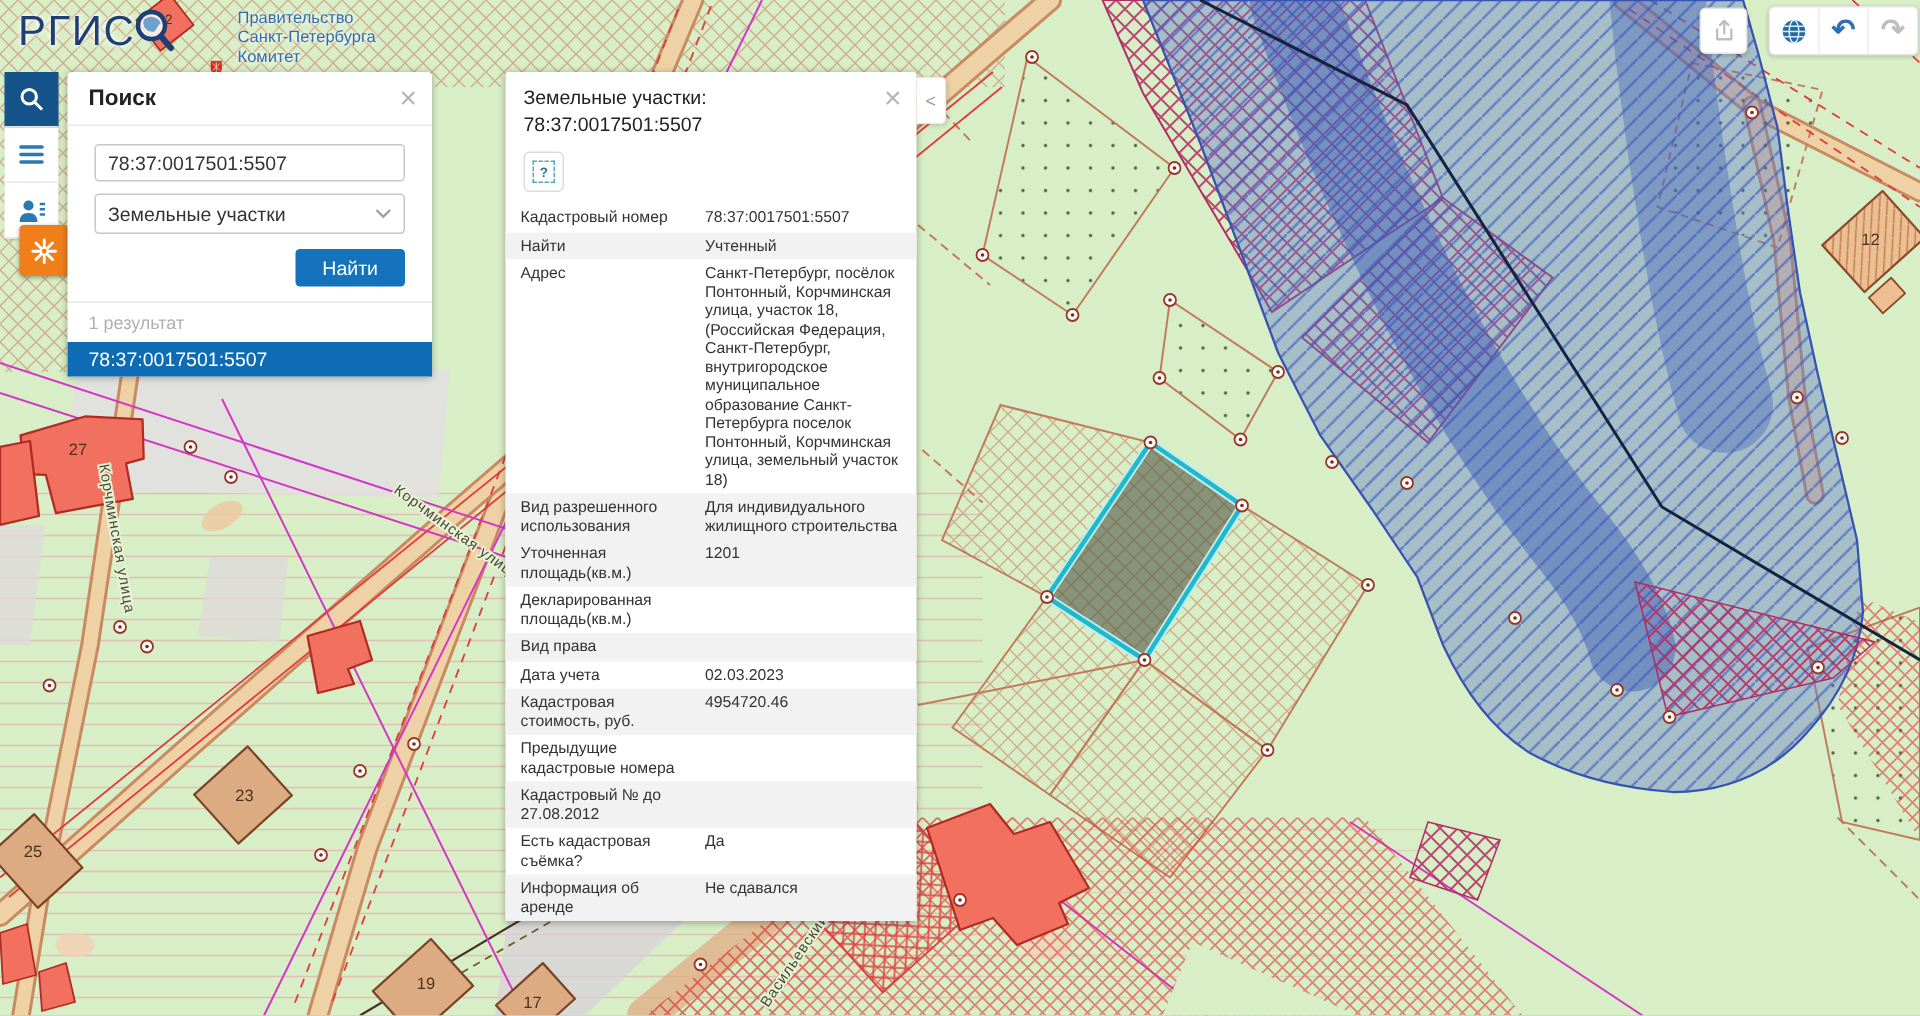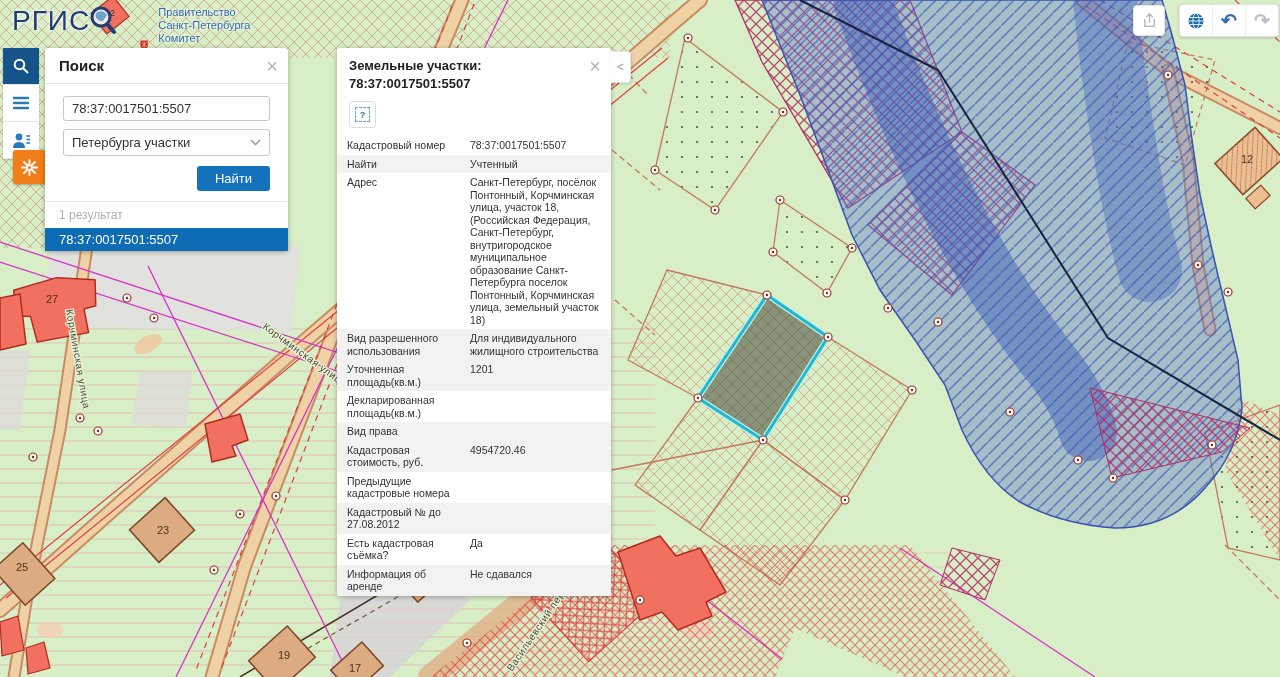--- a/index.html
+++ b/index.html
@@ -58,21 +58,21 @@
   .btnrow{margin-top:10px;text-align:right;}
   .find-btn{background:#1473ba;color:#fff;border:none;border-radius:3px;font-size:13px;
        padding:5px 18px;cursor:pointer;font-family:inherit;}
   .results-hd{border-top:1px solid #e6e6e6;padding:6px 14px;color:#b0b0b0;font-size:12px;}
   .result-row{background:#0e6cb5;color:#fff;padding:4px 14px;font-size:13px;cursor:pointer;}
 
   
   #details-panel{position:absolute;left:337px;top:48px;width:274px;background:#fff;border-radius:2px;
       box-shadow:0 1px 5px rgba(0,0,0,.3);color:#333;}
   #details-panel .phead{position:relative;padding:8px 26px 7px 12px;}
-  #details-panel .ptitle{font-size:13px;font-weight:bold;color:#222;}
+  #details-panel .ptitle{font-size:13px;font-weight:normal;color:#222;}
   .help-btn{margin:2px 0 8px 12px;width:25px;height:25px;border:1px solid #dcdcdc;border-radius:4px;
       background:#fff;display:flex;align-items:center;justify-content:center;cursor:pointer;}
   .help-ico{width:13px;height:13px;border:1px dashed #5aa9ba;color:#2a7a9b;font-size:9px;font-weight:bold;
       display:flex;align-items:center;justify-content:center;}
   .drow{display:flex;padding:3px 10px 3px 10px;font-size:10.5px;line-height:12.5px;}
   .drow.alt{background:#f2f2f2;}
   .dlabel{width:116px;flex:none;padding-right:7px;color:#333;}
   .dvalue{flex:1;color:#333;word-wrap:break-word;}
   #collapse-tab{position:absolute;left:611px;top:51px;width:19px;height:30px;background:#fff;
       border:1px solid #e6e6e6;border-left:none;border-radius:0 4px 4px 0;color:#999;font-size:12px;
@@ -384,21 +384,21 @@
 </div>
 
 <div id="search-panel">
   <div class="phead">
     <span class="ptitle">Поиск</span>
     <span class="closex">×</span>
   </div>
   <div class="pbody">
     <input class="inp" type="text" value="78:37:0017501:5507" style="">
     <div class="sel">
-      <span>Петербурга участки</span>
+      <span>Земельные участки</span>
       <svg width="11" height="7" viewBox="0 0 11 7" fill="none" stroke="#a0a0a0" stroke-width="1.6">
             <path d="M1 1 L5.5 5.5 L10 1"></path>
           </svg>
     </div>
     <div class="btnrow">
       <button class="find-btn">Найти</button>
     </div>
   </div>
   <div class="results-hd">1 результат</div>
   <div class="result-row">78:37:0017501:5507</div>
@@ -434,20 +434,24 @@
           <div class="dvalue">1201</div>
         </div>
         <div class="drow">
           <div class="dlabel">Декларированная площадь(кв.м.)</div>
           <div class="dvalue"></div>
         </div>
         <div class="drow alt">
           <div class="dlabel">Вид права</div>
           <div class="dvalue"></div>
         </div>
+        <div class="drow">
+          <div class="dlabel">Дата учета</div>
+          <div class="dvalue">02.03.2023</div>
+        </div>
         <div class="drow alt">
           <div class="dlabel">Кадастровая стоимость, руб.</div>
           <div class="dvalue">4954720.46</div>
         </div>
         <div class="drow">
           <div class="dlabel">Предыдущие кадастровые номера</div>
           <div class="dvalue"></div>
         </div>
         <div class="drow alt">
           <div class="dlabel">Кадастровый № до 27.08.2012</div>

